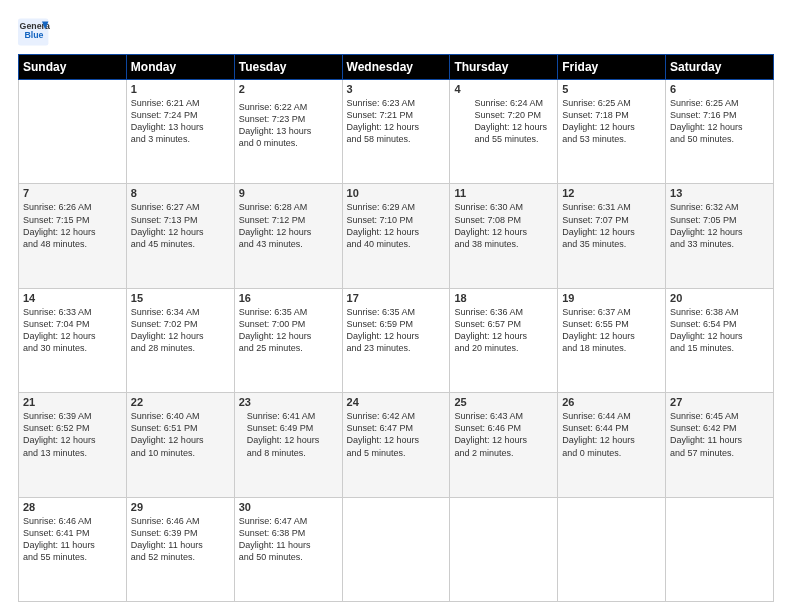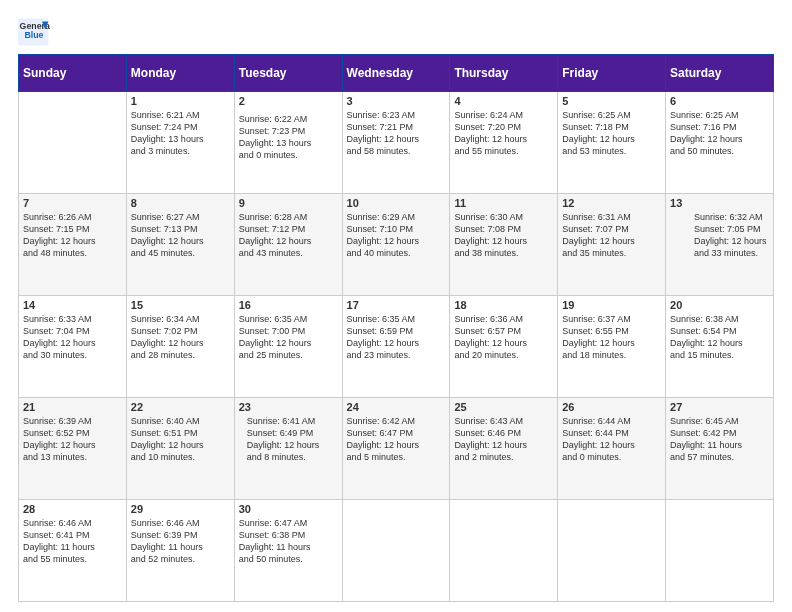--- a/index.html
+++ b/index.html
@@ -44,25 +44,25 @@
       font-size: 14px;
       color: #555;
     }
     .calendar {
       flex: 1;
       border-collapse: collapse;
       width: 100%;
       table-layout: fixed;
     }
     .calendar th {
-      background-color: #4c1d95;
+      background-color: #000000;
       color: #fff;
       font-size: 12px;
       font-weight: bold;
-      padding: 11px 4px;
+      padding: 5px 4px;
       text-align: left;
       border: 1px solid #0d47a1;
     }
     .calendar td {
       vertical-align: top;
       font-size: 9.5px;
       color: #333;
       border: 1px solid #ccc;
       padding: 3px 4px;
       height: 86px;
@@ -136,21 +136,21 @@
           </td>
           <td>
             <span class="day-num">3</span>
             <div class="cell-info" style="white-space: pre-line;">Sunrise: 6:23 AM
 Sunset: 7:21 PM
 Daylight: 12 hours
 and 58 minutes.</div>
           </td>
           <td>
             <span class="day-num">4</span>
-            <div class="cell-info" style="white-space: pre-line;">Sunrise: 6:24 AM
+            <div class="cell-info" style="white-space: pre-line; margin-left: 20px;">Sunrise: 6:24 AM
 Sunset: 7:20 PM
 Daylight: 12 hours
 and 55 minutes.</div>
           </td>
           <td>
             <span class="day-num">5</span>
             <div class="cell-info" style="white-space: pre-line;">Sunrise: 6:25 AM
 Sunset: 7:18 PM
 Daylight: 12 hours
 and 53 minutes.</div>
@@ -201,21 +201,21 @@
           </td>
           <td>
             <span class="day-num">12</span>
             <div class="cell-info" style="white-space: pre-line;">Sunrise: 6:31 AM
 Sunset: 7:07 PM
 Daylight: 12 hours
 and 35 minutes.</div>
           </td>
           <td>
             <span class="day-num">13</span>
-            <div class="cell-info" style="white-space: pre-line; margin-left: 24px;">Sunrise: 6:32 AM
+            <div class="cell-info" style="white-space: pre-line;">Sunrise: 6:32 AM
 Sunset: 7:05 PM
 Daylight: 12 hours
 and 33 minutes.</div>
           </td>
         </tr>
         <tr class="row-white">
           <td>
             <span class="day-num">14</span>
             <div class="cell-info" style="white-space: pre-line;">Sunrise: 6:33 AM
 Sunset: 7:04 PM

